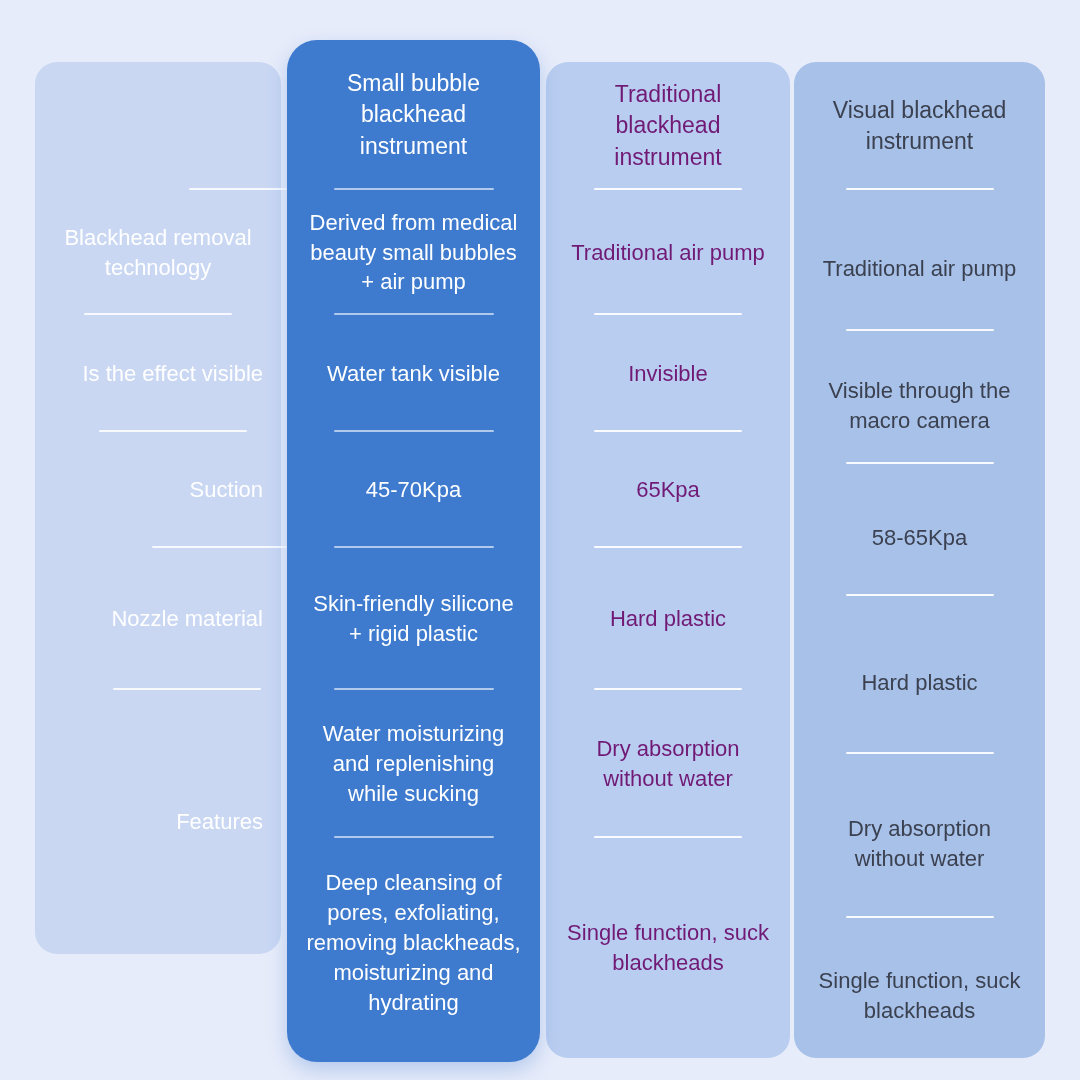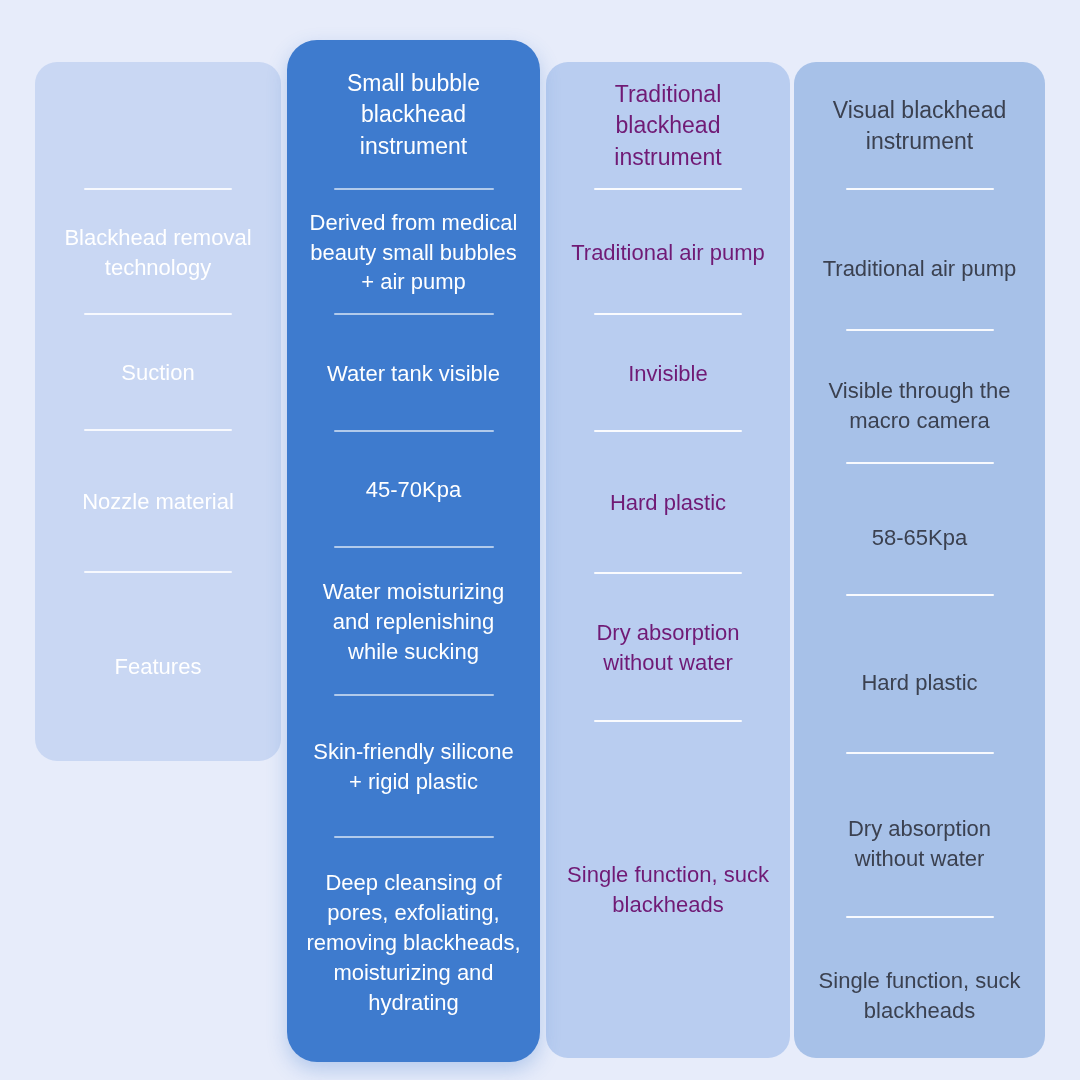--- a/index.html
+++ b/index.html
@@ -16,23 +16,24 @@
     background: #e7ecfa;
     overflow: hidden;
   }
   .col {
     position: absolute;
     display: flex;
     flex-direction: column;
     border-radius: 22px;
   }
   .col-labels {
-    left: 35px; top: 62px; width: 246px; height: 699px;
+    left: 35px; top: 62px; width: 246px; height: 892px;
     background: #c9d7f3;
     color: #ffffff;
+    align-items: flex-end;
   }
   .col-highlight {
     left: 287px; top: 40px; width: 253px; height: 1022px;
     background: #3e7bce;
     color: #ffffff;
     border-radius: 30px;
     box-shadow: 0 8px 20px rgba(62,123,206,0.30);
     z-index: 2;
   }
   .col-3 {
@@ -88,20 +89,24 @@
 <div class="stage">
 
   <div class="col col-labels">
     <div class="cell header-cell r-head">
       <span class="divider"></span>
     </div>
     <div class="cell r1">
       <span>Blackhead removal technology</span>
       <span class="divider"></span>
     </div>
+    <div class="cell r2">
+      <span>Is the effect visible</span>
+      <span class="divider"></span>
+    </div>
     <div class="cell r3">
       <span>Suction</span>
       <span class="divider"></span>
     </div>
     <div class="cell r4">
       <span>Nozzle material</span>
       <span class="divider"></span>
     </div>
     <div class="cell r6">
       <span>Features</span>
@@ -116,46 +121,50 @@
     <div class="cell r1">
       <span>Derived from medical beauty small bubbles + air pump</span>
       <span class="divider"></span>
     </div>
     <div class="cell r2">
       <span>Water tank visible</span>
       <span class="divider"></span>
     </div>
     <div class="cell r3">
       <span>45-70Kpa</span>
+      <span class="divider"></span>
+    </div>
+    <div class="cell r4">
+      <span>Skin-friendly silicone + rigid plastic</span>
       <span class="divider"></span>
     </div>
     <div class="cell r5">
       <span>Water moisturizing and replenishing while sucking</span>
       <span class="divider"></span>
     </div>
-    <div class="cell r4">
-      <span>Skin-friendly silicone + rigid plastic</span>
-      <span class="divider"></span>
-    </div>
     <div class="cell r6">
       <span>Deep cleansing of pores, exfoliating, removing blackheads, moisturizing and hydrating</span>
     </div>
   </div>
 
   <div class="col col-3">
     <div class="cell header-cell r-head">
       <span>Traditional blackhead instrument</span>
       <span class="divider"></span>
     </div>
     <div class="cell r1">
       <span>Traditional air pump</span>
       <span class="divider"></span>
     </div>
     <div class="cell r2">
       <span>Invisible</span>
+      <span class="divider"></span>
+    </div>
+    <div class="cell r3">
+      <span>65Kpa</span>
       <span class="divider"></span>
     </div>
     <div class="cell r4">
       <span>Hard plastic</span>
       <span class="divider"></span>
     </div>
     <div class="cell r5">
       <span>Dry absorption without water</span>
       <span class="divider"></span>
     </div>

